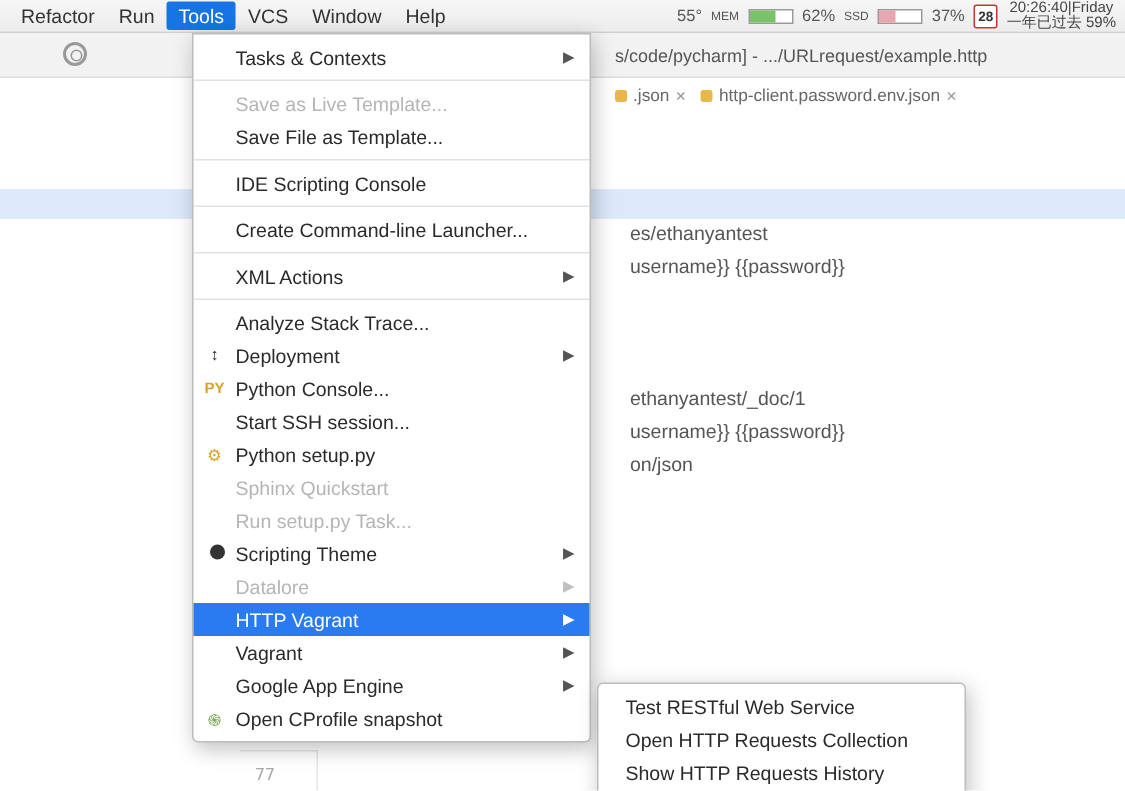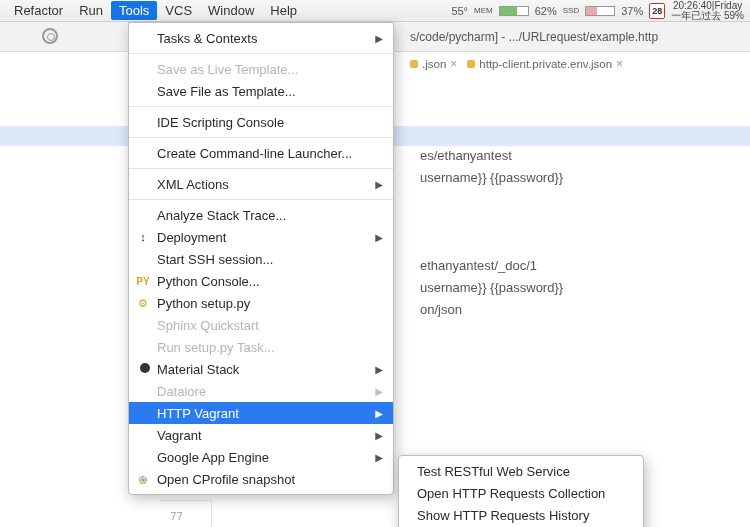--- a/index.html
+++ b/index.html
@@ -90,21 +90,21 @@
 </div>
 
 <div class="tabbar">
   <div class="tab">
     <span class="dot-y"></span>
     <span>.json</span>
     <span class="close">×</span>
   </div>
   <div class="tab">
     <span class="dot-y"></span>
-    <span>http-client.private.env.json</span>
+    <span>http-client.password.env.json</span>
     <span class="close">×</span>
   </div>
 </div>
 
 <div class="code-line" style="top:148px">es/ethanyantest</div>
 <div class="code-line" style="top:170px">username}} {{password}}</div>
 <div class="code-line" style="top:258px">ethanyantest/_doc/1</div>
 <div class="code-line" style="top:280px">username}} {{password}}</div>
 <div class="code-line" style="top:302px">on/json</div>
 
@@ -139,39 +139,39 @@
   <div class="dd-sep"></div>
   <div class="dd-item">
       <span>Analyze Stack Trace...</span>
     </div>
   <div class="dd-item">
       <span class="dd-icon">↕</span>
       <span>Deployment</span>
       <span class="arrow">▶</span>
     </div>
   <div class="dd-item">
-      <span>Start SSH session...</span>
-    </div>
-  <div class="dd-item">
       <span class="dd-icon ico-py">PY</span>
       <span>Python Console...</span>
     </div>
   <div class="dd-item">
+      <span>Start SSH session...</span>
+    </div>
+  <div class="dd-item">
       <span class="dd-icon ico-setup">⚙</span>
       <span>Python setup.py</span>
     </div>
   <div class="dd-item disabled">
       <span>Sphinx Quickstart</span>
     </div>
   <div class="dd-item disabled">
       <span>Run setup.py Task...</span>
     </div>
   <div class="dd-item">
       <span class="dd-icon"><span class="ico-mt"></span></span>
-      <span>Material Stack</span>
+      <span>Scripting Theme</span>
       <span class="arrow">▶</span>
     </div>
   <div class="dd-item disabled">
       <span>Datalore</span>
       <span class="arrow">▶</span>
     </div>
   <div class="dd-item highlight">
       <span>HTTP Vagrant</span>
       <span class="arrow">▶</span>
     </div>

